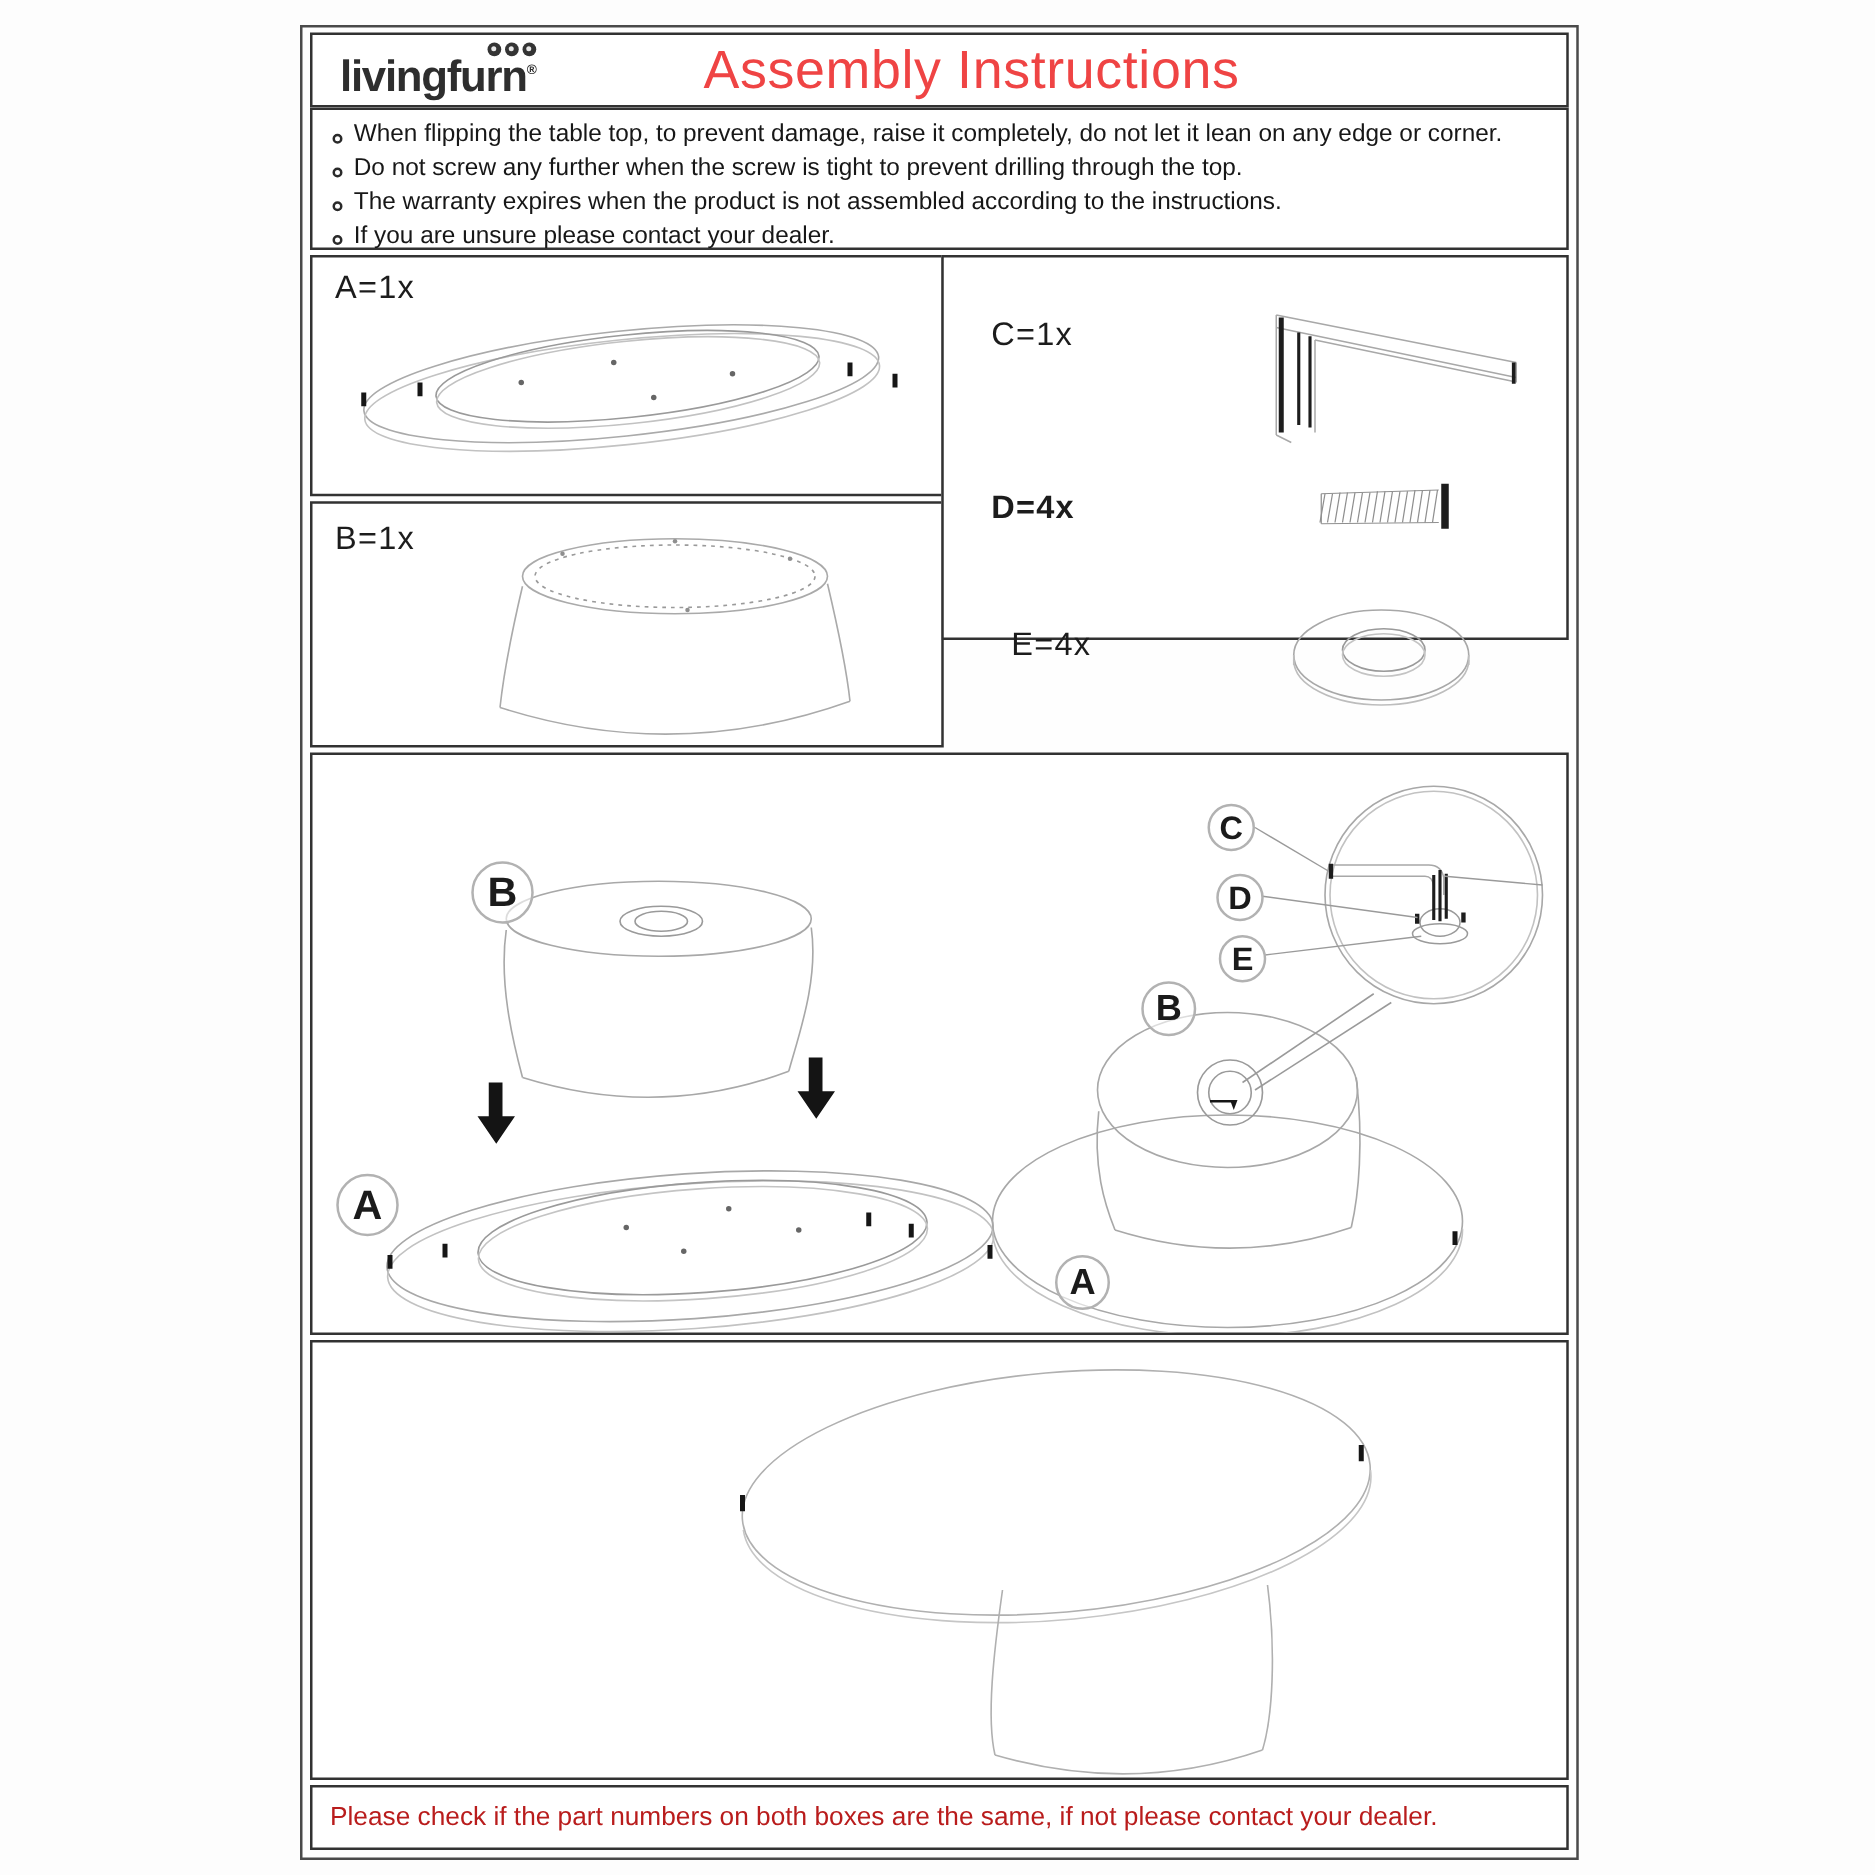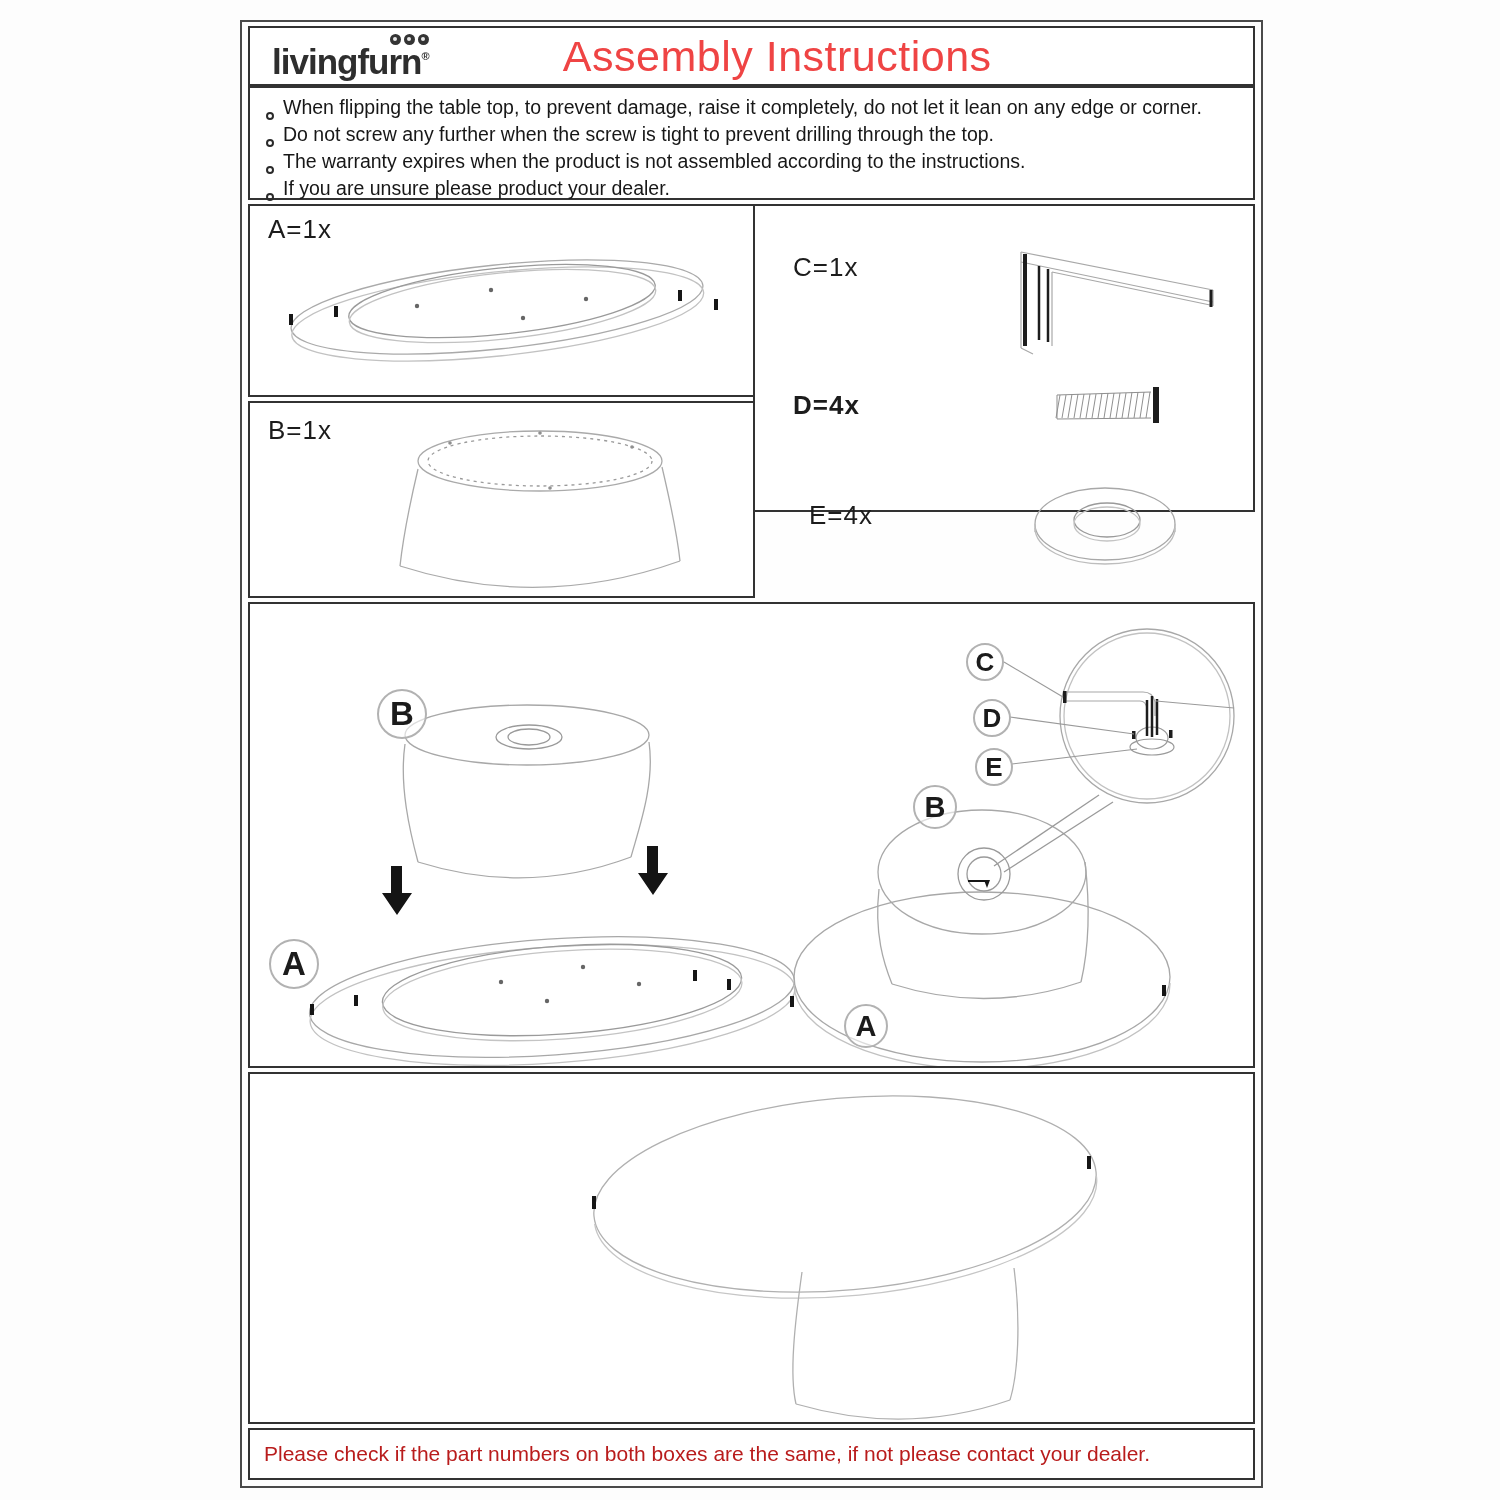--- a/index.html
+++ b/index.html
@@ -30,21 +30,21 @@
   }
   .logo-dots i::after{
     content:"";position:absolute;left:3px;top:3px;width:4px;height:4px;border-radius:50%;background:#e8e8e8;
   }
   .title{
     position:absolute;left:50%;top:4px;transform:translateX(-44%);
     font-size:43px;font-weight:500;letter-spacing:0.5px;color:#ef4444;white-space:nowrap;
   }
   
   .notes{left:248px;top:86px;width:1007px;height:114px;padding:5px 10px;}
-  .note-row{display:flex;align-items:flex-end;height:27px;white-space:nowrap;overflow:hidden;}
+  .note-row{display:flex;align-items:center;height:27px;white-space:nowrap;overflow:hidden;}
   .note-bullet{
     width:8px;height:8px;border:2px solid #2a2a2a;border-radius:50%;
     margin:8px 9px 0 6px;flex:0 0 auto;box-sizing:border-box;
   }
   .note-text{font-size:19.5px;line-height:26px;color:#171717;}
   
   .part-a{left:248px;top:204px;width:507px;height:193px;}
   .part-b{left:248px;top:401px;width:507px;height:197px;}
   .part-cde{left:753px;top:204px;width:502px;height:308px;}
   .part-label{
@@ -97,21 +97,21 @@
     <div class="note-row">
       <span class="note-bullet"></span>
       <span class="note-text">Do not screw any further when the screw is tight to prevent drilling through the top.</span>
     </div>
     <div class="note-row">
       <span class="note-bullet"></span>
       <span class="note-text">The warranty expires when the product is not assembled according to the instructions.</span>
     </div>
     <div class="note-row">
       <span class="note-bullet"></span>
-      <span class="note-text">If you are unsure please product your dealer.</span>
+      <span class="note-text">If you are unsure please contact your dealer.</span>
     </div>
   </div>
 
   <div class="box part-a">
     <div class="part-label lbl-a">A=1x</div>
     <svg width="503" height="189" viewBox="0 0 503 189">
       <g stroke="#aaaaaa" fill="none" stroke-width="1.3">
         <g transform="rotate(-6 247 101)">
           <ellipse cx="247" cy="101" rx="207" ry="42"></ellipse>
           <ellipse cx="247" cy="108" rx="207" ry="42" stroke="#c2c2c2"></ellipse>

